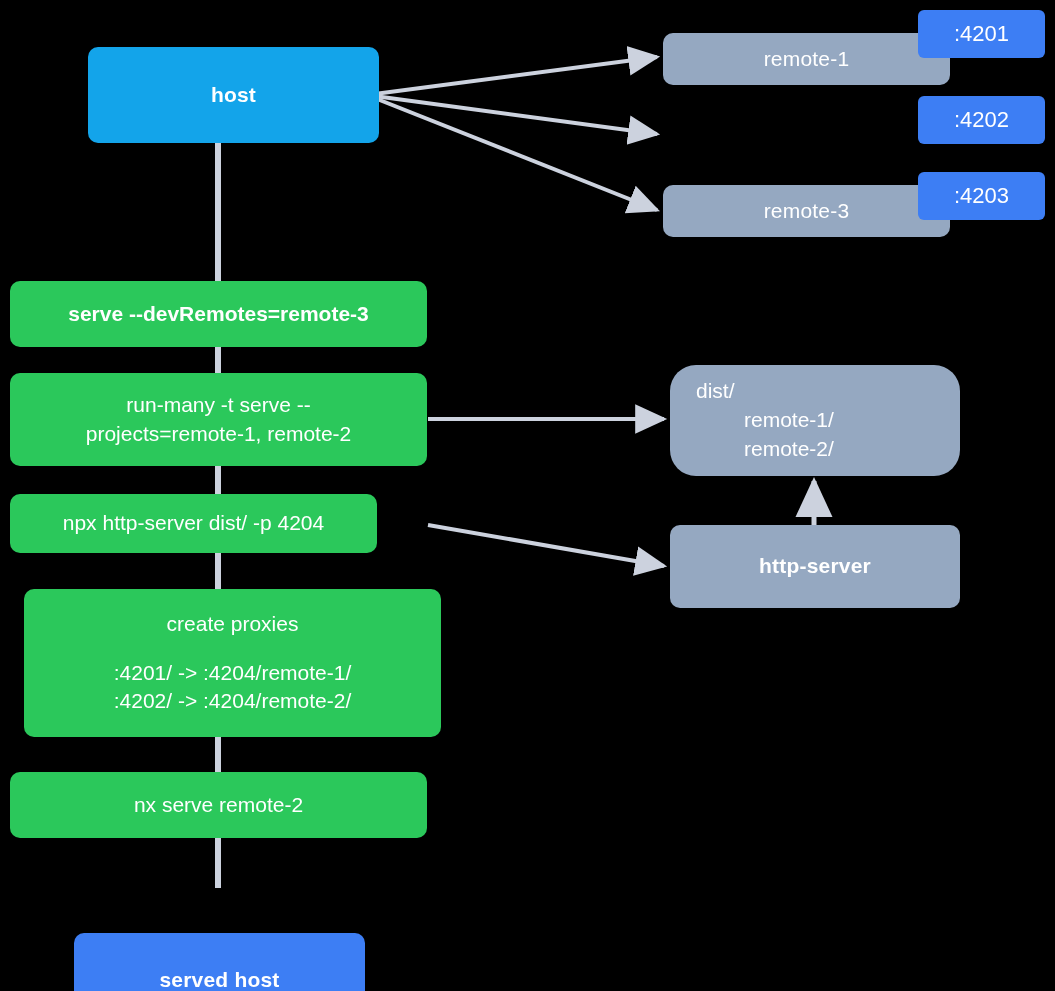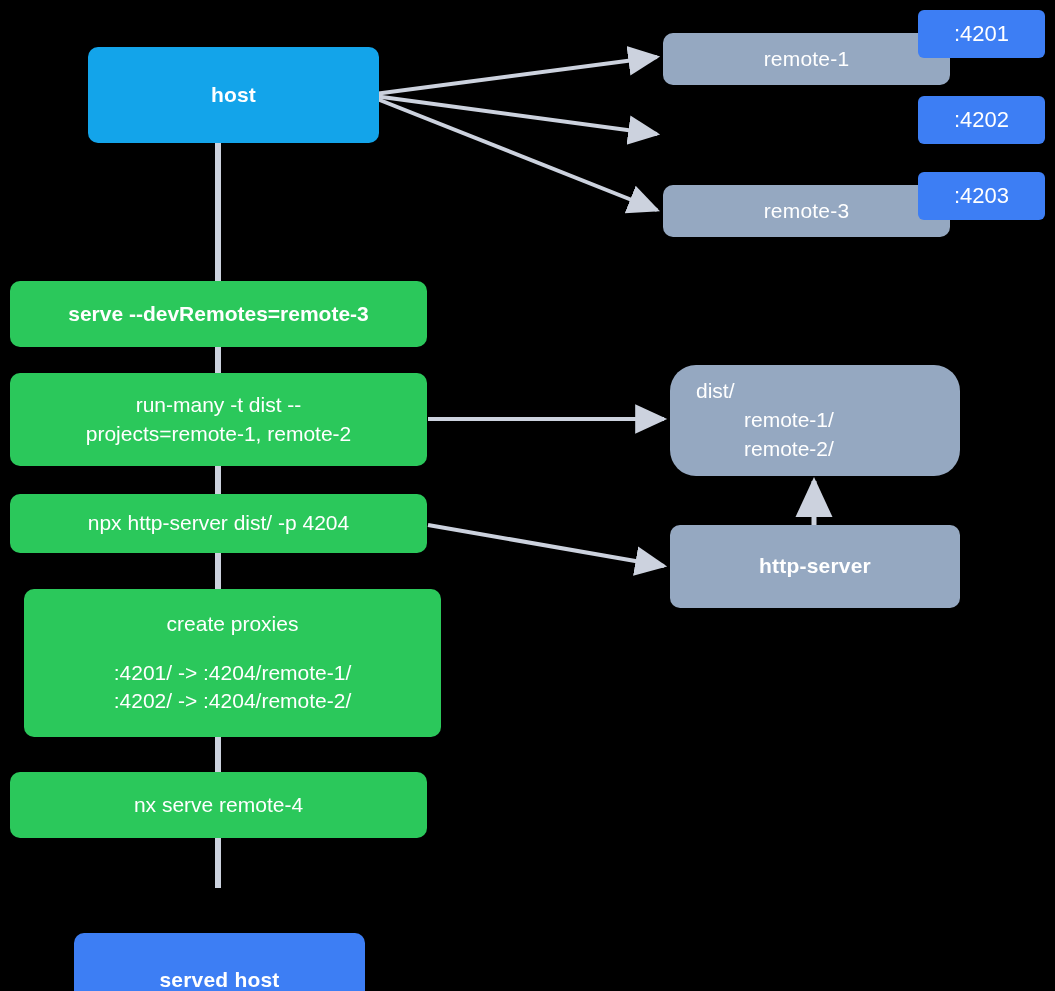--- a/index.html
+++ b/index.html
@@ -114,37 +114,37 @@
   </div>
   <div class="node n-badge" style="left:918px; top:172px; width:127px; height:48px;">
     <span class="line">:4203</span>
   </div>
 
   <div class="node n-green" style="left:10px; top:281px; width:417px; height:66px;font-weight:bold;">
     <span class="line">serve --devRemotes=remote-3</span>
   </div>
 
   <div class="node n-green" style="left:10px; top:373px; width:417px; height:93px;">
-    <span class="line">run-many -t dist --</span>
+    <span class="line">run-many -t serve --</span>
     <span class="line">projects=remote-1, remote-2</span>
   </div>
 
-  <div class="node n-green" style="left:10px; top:494px; width:417px; height:59px;">
+  <div class="node n-green" style="left:10px; top:494px; width:367px; height:59px;">
     <span class="line">npx http-server dist/ -p 4204</span>
   </div>
 
   <div class="node n-green" style="left:24px; top:589px; width:417px; height:148px;">
     <span class="line">create proxies</span>
     <span class="spacer"></span>
     <span class="line">:4201/ -&gt; :4204/remote-1/</span>
     <span class="line">:4202/ -&gt; :4204/remote-2/</span>
   </div>
 
   <div class="node n-green" style="left:10px; top:772px; width:417px; height:66px;">
-    <span class="line">nx serve remote-4</span>
+    <span class="line">nx serve remote-2</span>
   </div>
 
   <div class="node n-served" style="left:74px; top:885px; width:291px; height:95px;">
     <span class="line">served host</span>
   </div>
 
   <div class="node n-gray align-left" style="left:670px; top:365px; width:290px; height:111px;border-radius:26px;">
     <span class="line">dist/</span>
     <span class="line indent">remote-1/</span>
     <span class="line indent">remote-2/</span>

